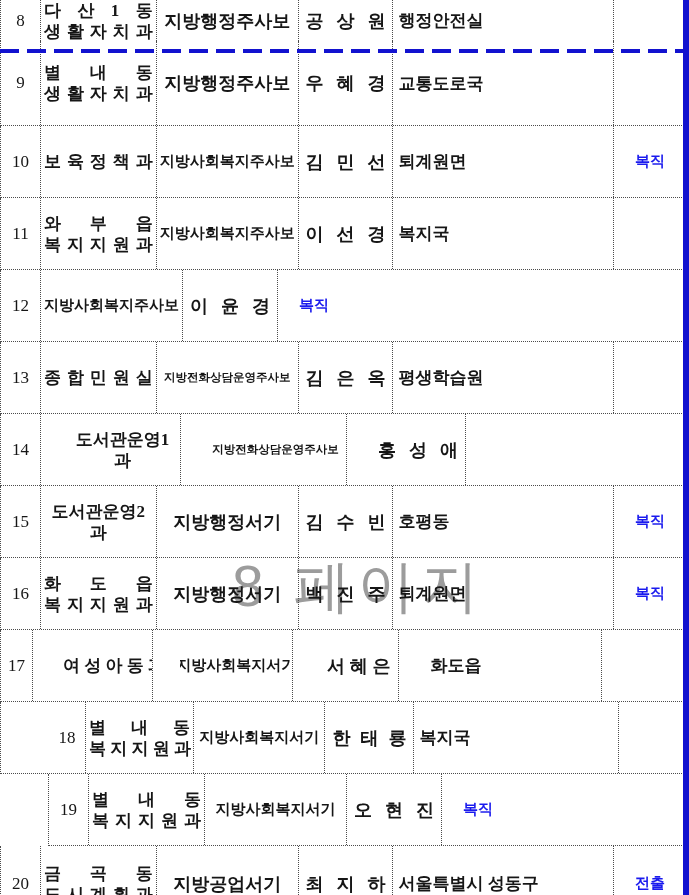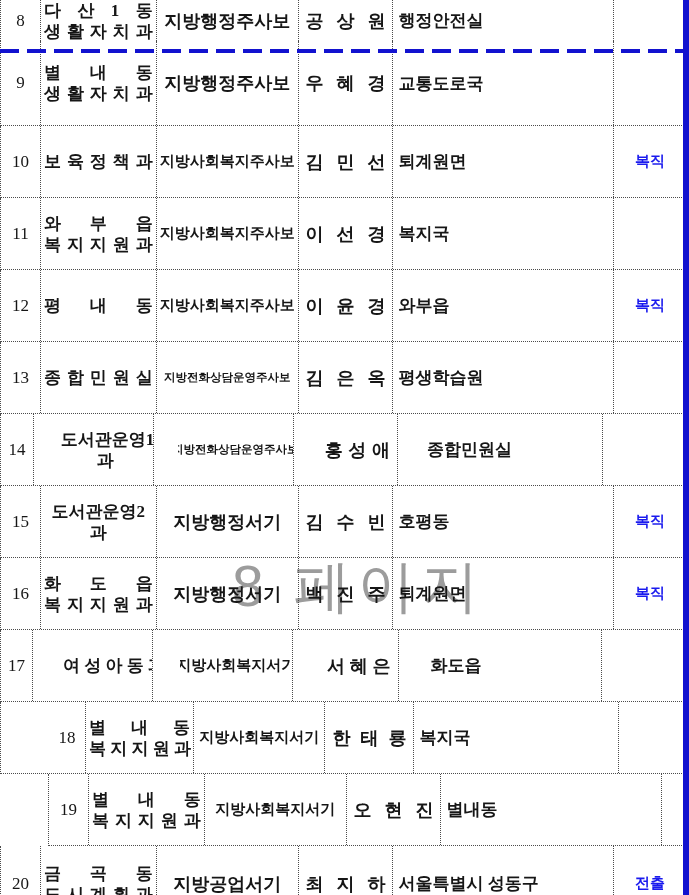--- a/index.html
+++ b/index.html
@@ -89,28 +89,24 @@
         </div>
     <div class="c c-rank" style="font-size: 15px;">지방사회복지주사보</div>
     <div class="c c-name">
           <div class="name-line">이 선 경</div>
         </div>
     <div class="c c-dest">복지국</div>
     <div class="c c-status" style="color: rgb(26, 26, 238);"></div>
   </div>
       <div class="row" style="height: 72px;">
     <div class="c c-num">12</div>
-    <div class="c c-dept">
-          <div class="dept-line">평 내 동</div>
-        </div>
     <div class="c c-rank" style="font-size: 15px;">지방사회복지주사보</div>
     <div class="c c-name">
           <div class="name-line">이 윤 경</div>
         </div>
-    <div class="c c-dest">와부읍</div>
     <div class="c c-status" style="color: rgb(26, 26, 238);">복직</div>
   </div>
       <div class="row" style="height: 72px;">
     <div class="c c-num">13</div>
     <div class="c c-dept">
           <div class="dept-line">종 합 민 원 실</div>
         </div>
     <div class="c c-rank" style="font-size: 11.5px;">지방전화상담운영주사보</div>
     <div class="c c-name">
           <div class="name-line">김 은 옥</div>
@@ -121,21 +117,20 @@
       <div class="row" style="height: 72px; gap: 24px;">
     <div class="c c-num">14</div>
     <div class="c c-dept">
           <div class="dept-line center">도서관운영1</div>
           <div class="dept-line center">과</div>
         </div>
     <div class="c c-rank" style="font-size: 11.5px;">지방전화상담운영주사보</div>
     <div class="c c-name">
           <div class="name-line">홍 성 애</div>
         </div>
-    <div class="c c-dest">종합민원실</div>
     <div class="c c-status" style="color: rgb(26, 26, 238);"></div>
   </div>
       <div class="row" style="height: 72px;">
     <div class="c c-num">15</div>
     <div class="c c-dept">
           <div class="dept-line center">도서관운영2</div>
           <div class="dept-line center">과</div>
         </div>
     <div class="c c-rank" style="font-size: 18px;">지방행정서기</div>
     <div class="c c-name">
@@ -185,21 +180,20 @@
       <div class="row" style="height: 72px; margin-left: 48px;">
     <div class="c c-num">19</div>
     <div class="c c-dept">
           <div class="dept-line">별 내 동</div>
           <div class="dept-line">복 지 지 원 과</div>
         </div>
     <div class="c c-rank" style="font-size: 15px;">지방사회복지서기</div>
     <div class="c c-name">
           <div class="name-line">오 현 진</div>
         </div>
-    <div class="c c-dest">별내동</div>
     <div class="c c-status" style="color: rgb(26, 26, 238);">복직</div>
   </div>
       <div class="row" style="height: 76px;">
     <div class="c c-num">20</div>
     <div class="c c-dept">
           <div class="dept-line">금 곡 동</div>
           <div class="dept-line">도 시 계 획 과</div>
         </div>
     <div class="c c-rank" style="font-size: 18px;">지방공업서기</div>
     <div class="c c-name">

